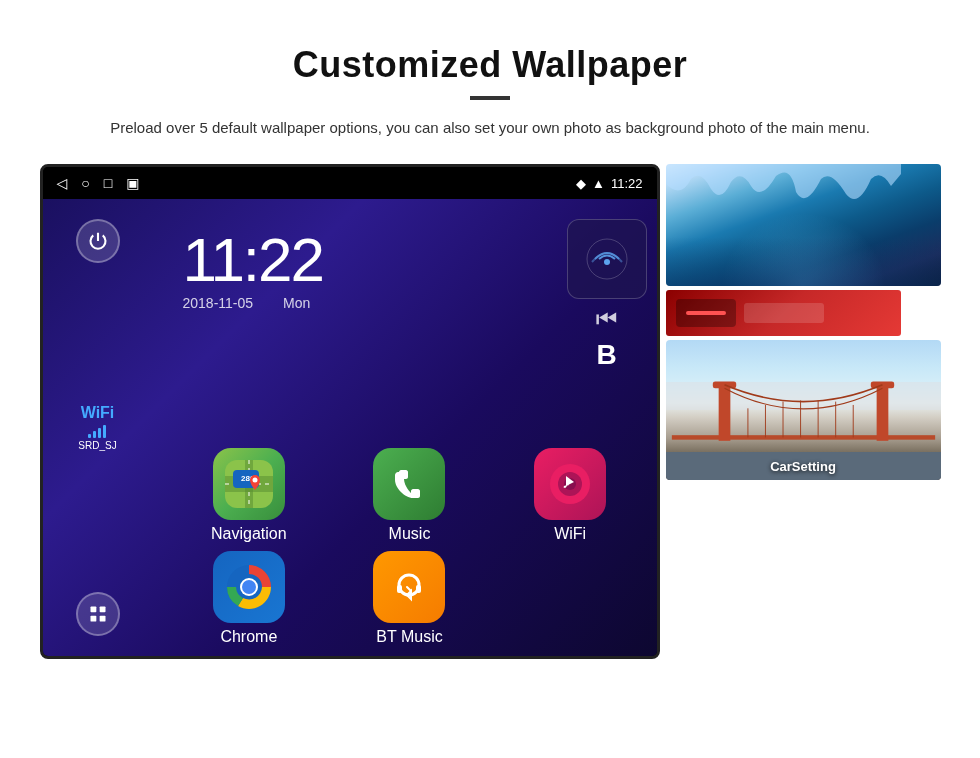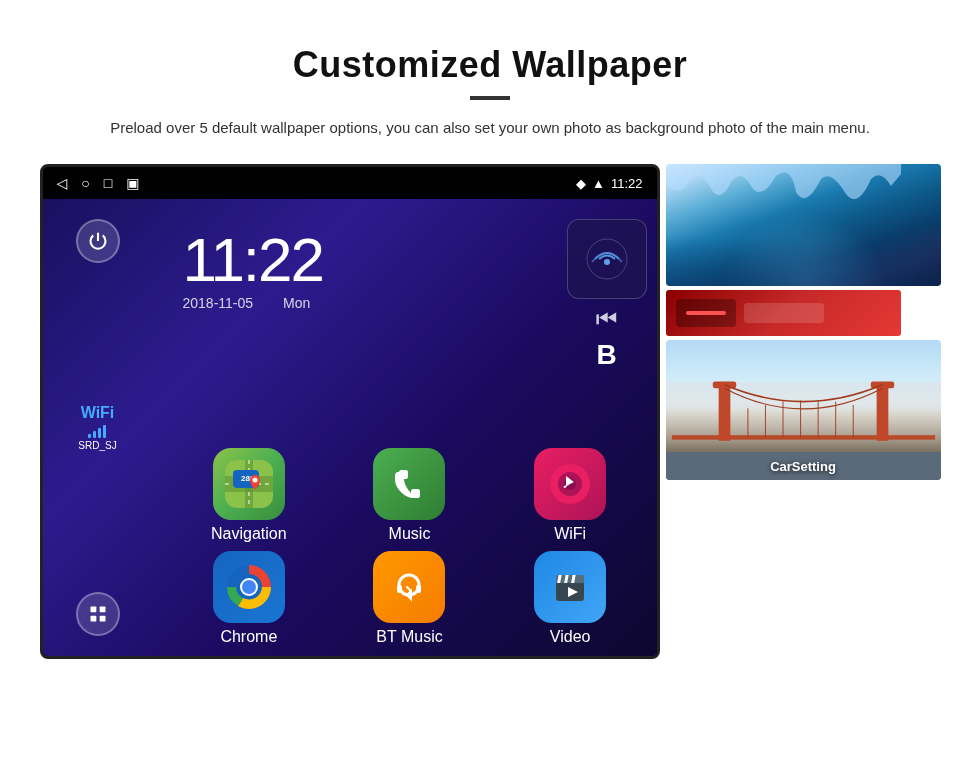--- a/index.html
+++ b/index.html
@@ -492,36 +492,20 @@
                 <circle cx="20" cy="18" r="10" fill="none" stroke="white" stroke-width="3"></circle>
                 <rect x="8" y="18" width="5" height="8" rx="2" fill="white"></rect>
                 <rect x="27" y="18" width="5" height="8" rx="2" fill="white"></rect>
 
                 <path d="M18 28 L22 32 L22 24 L18 28 L22 32 M22 24 L18 20" stroke="white" stroke-width="2" fill="none" stroke-linecap="round"></path>
               </svg>
             </div>
             <span class="app-label">BT Music</span>
           </div>
 
-          <div class="app-item">
-            <div class="app-icon icon-video">
-              <svg width="40" height="40" viewBox="0 0 40 40">
-
-                <rect x="6" y="14" width="28" height="20" rx="3" fill="#37474F"></rect>
-                <rect x="6" y="8" width="28" height="8" rx="2" fill="#546E7A"></rect>
-
-                <rect x="10" y="8" width="3" height="8" fill="white" transform="skewX(-10)"></rect>
-                <rect x="17" y="8" width="3" height="8" fill="white" transform="skewX(-10)"></rect>
-                <rect x="24" y="8" width="3" height="8" fill="white" transform="skewX(-10)"></rect>
-
-                <polygon points="18,20 18,30 28,25" fill="white"></polygon>
-              </svg>
-            </div>
-            <span class="app-label">Video</span>
-          </div>
         </div>
 
       </div>
     </div>
 
     <div class="wallpaper-thumbnails">
 
       <div class="wallpaper-thumb" style="position:relative;overflow:hidden;">
         <div style="width:100%;height:100%;background:linear-gradient(160deg,#e8f4fd 0%,#b3d9f5 10%,#5baed6 25%,#1a7ab0 40%,#0d5a8a 55%,#0a3d6b 70%,#1c2d5e 85%,#0a1530 100%);position:relative;">
 

